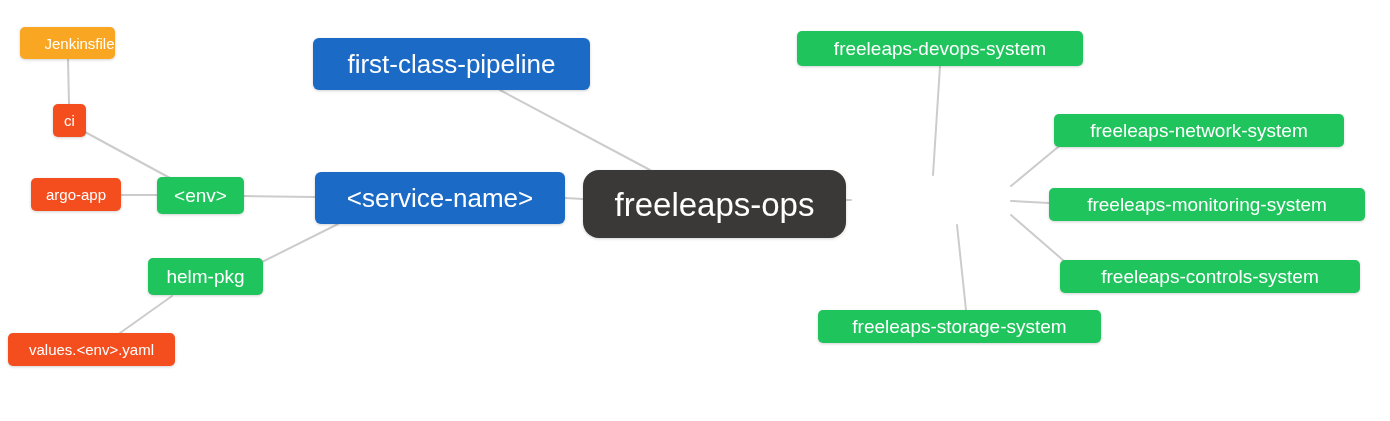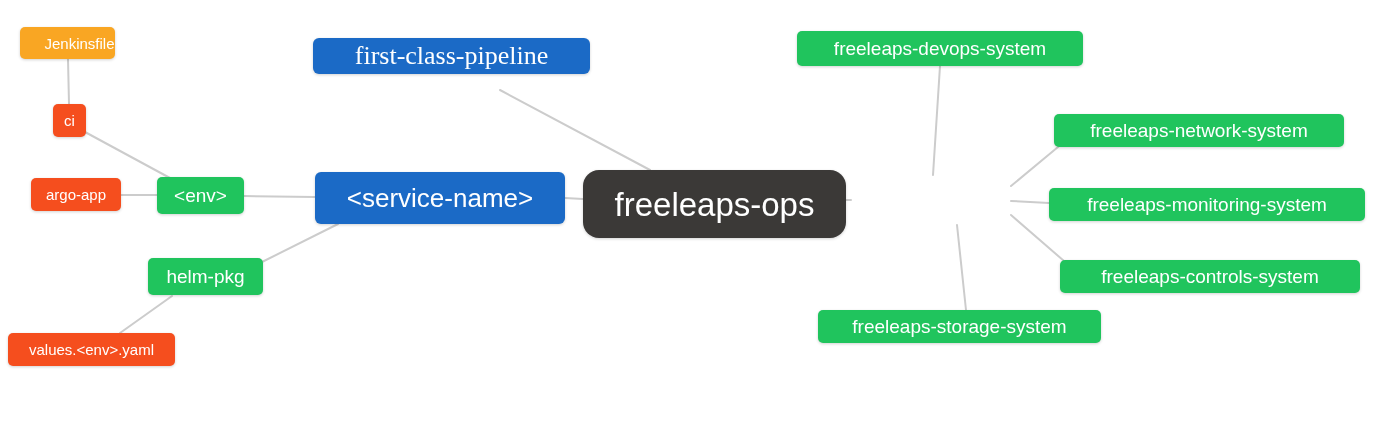--- a/index.html
+++ b/index.html
@@ -72,21 +72,21 @@
     <line x1="1011" y1="215" x2="1064" y2="261"></line>
     <line x1="957" y1="225" x2="966" y2="310"></line>
   </svg>
 
   <div class="node orange fs-s" style="left:20px;   top:27px;  width:95px;  height:32px;padding-left:24px;">Jenkinsfile</div>
   <div class="node red    fs-s" style="left:53px;   top:104px; width:33px;  height:33px;">ci</div>
   <div class="node red    fs-s" style="left:31px;   top:178px; width:90px;  height:33px;">argo-app</div>
   <div class="node green  fs-m" style="left:157px;  top:177px; width:87px;  height:37px;">&lt;env&gt;</div>
   <div class="node green  fs-m" style="left:148px;  top:258px; width:115px; height:37px;">helm-pkg</div>
   <div class="node red    fs-s" style="left:8px;    top:333px; width:167px; height:33px;">values.&lt;env&gt;.yaml</div>
-  <div class="node blue   fs-l" style="left:313px;  top:38px;  width:277px; height:36px;font-family:Liberation Serif, serif;">first-class-pipeline</div>
+  <div class="node blue   fs-l" style="left:313px;  top:38px;  width:277px; height:52px;">first-class-pipeline</div>
   <div class="node blue   fs-l" style="left:315px;  top:172px; width:250px; height:52px;">&lt;service-name&gt;</div>
   <div class="node dark   fs-xl" style="left:583px; top:170px; width:263px; height:68px;">freeleaps-ops</div>
   <div class="node green  fs-m" style="left:797px;  top:31px;  width:286px; height:35px;">freeleaps-devops-system</div>
   <div class="node green  fs-m" style="left:1054px; top:114px; width:290px; height:33px;">freeleaps-network-system</div>
   <div class="node green  fs-m" style="left:1049px; top:188px; width:316px; height:33px;">freeleaps-monitoring-system</div>
   <div class="node green  fs-m" style="left:1060px; top:260px; width:300px; height:33px;">freeleaps-controls-system</div>
   <div class="node green  fs-m" style="left:818px;  top:310px; width:283px; height:33px;">freeleaps-storage-system</div>
 
 </div>
 

